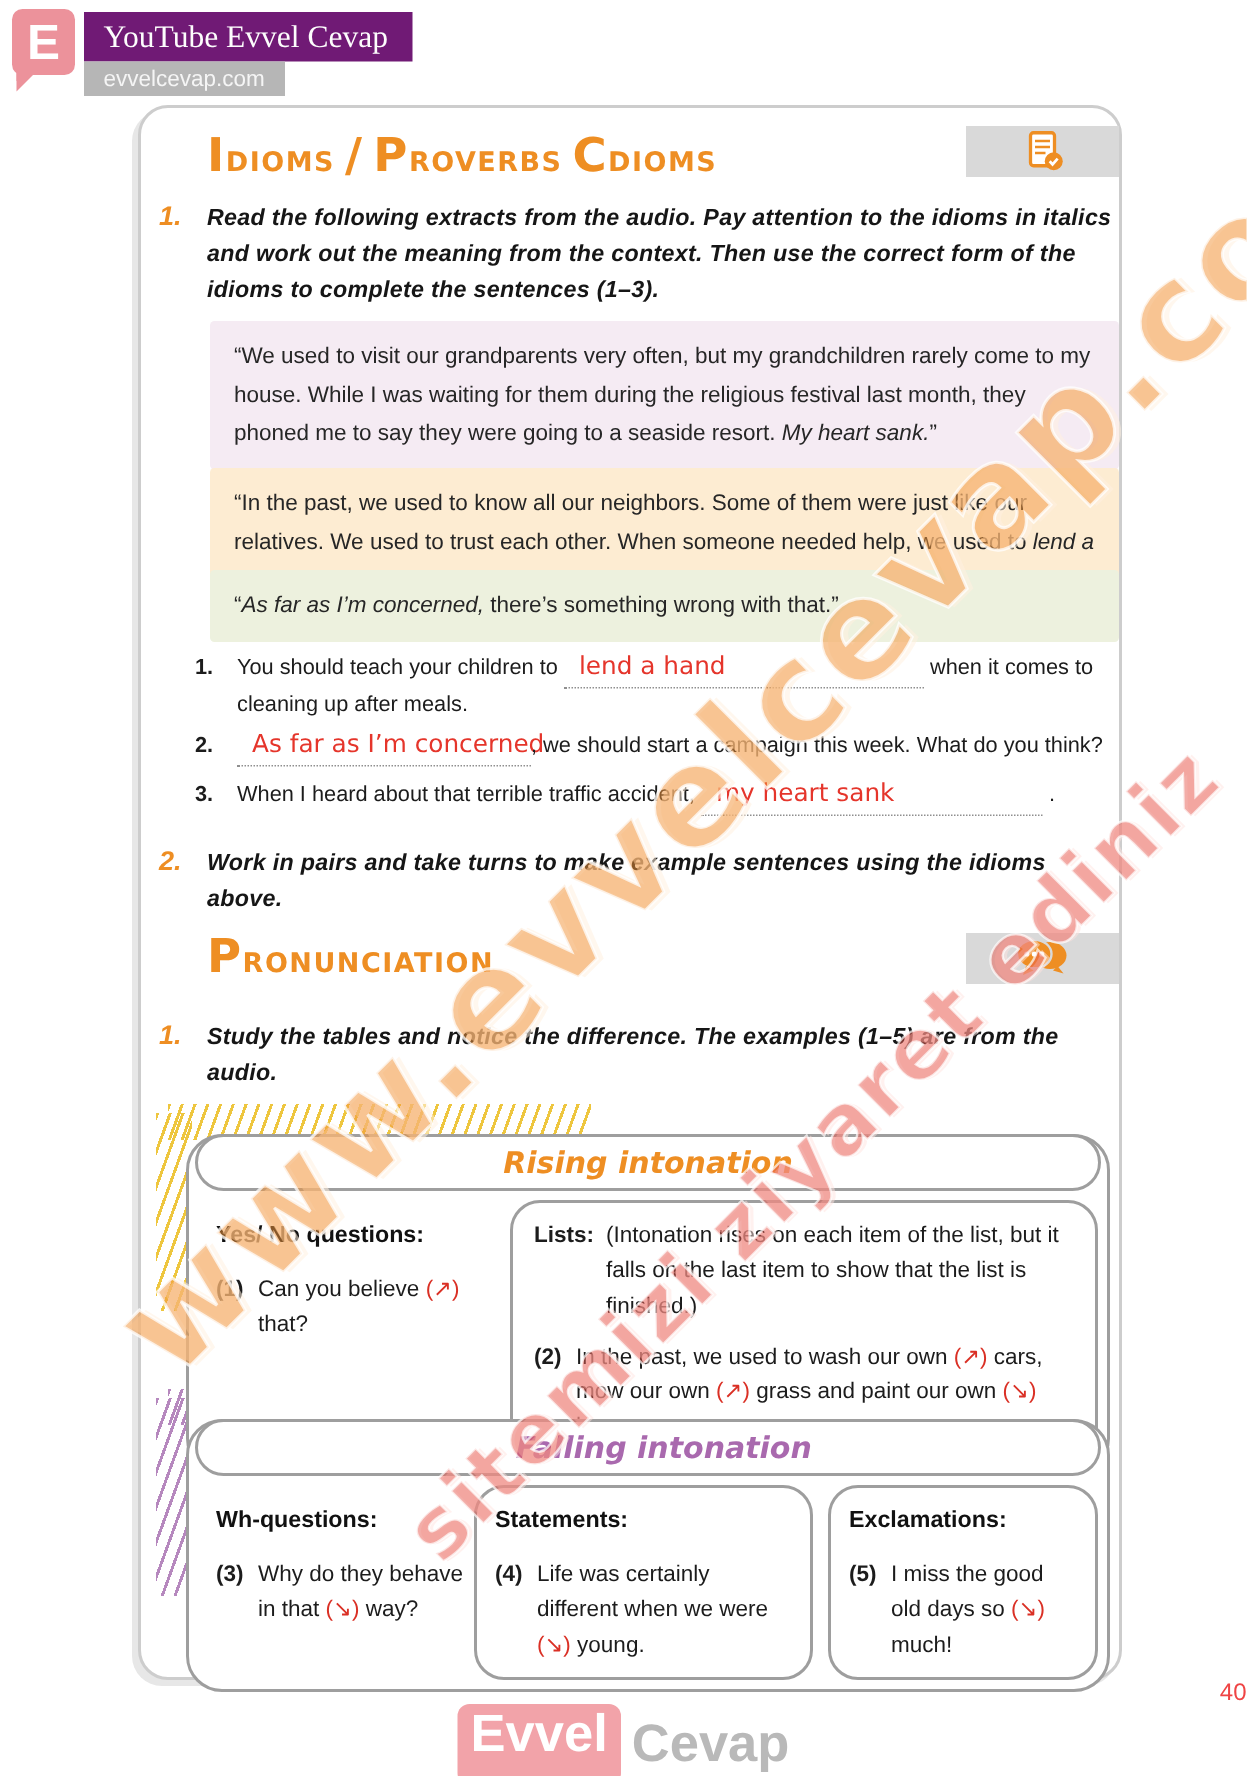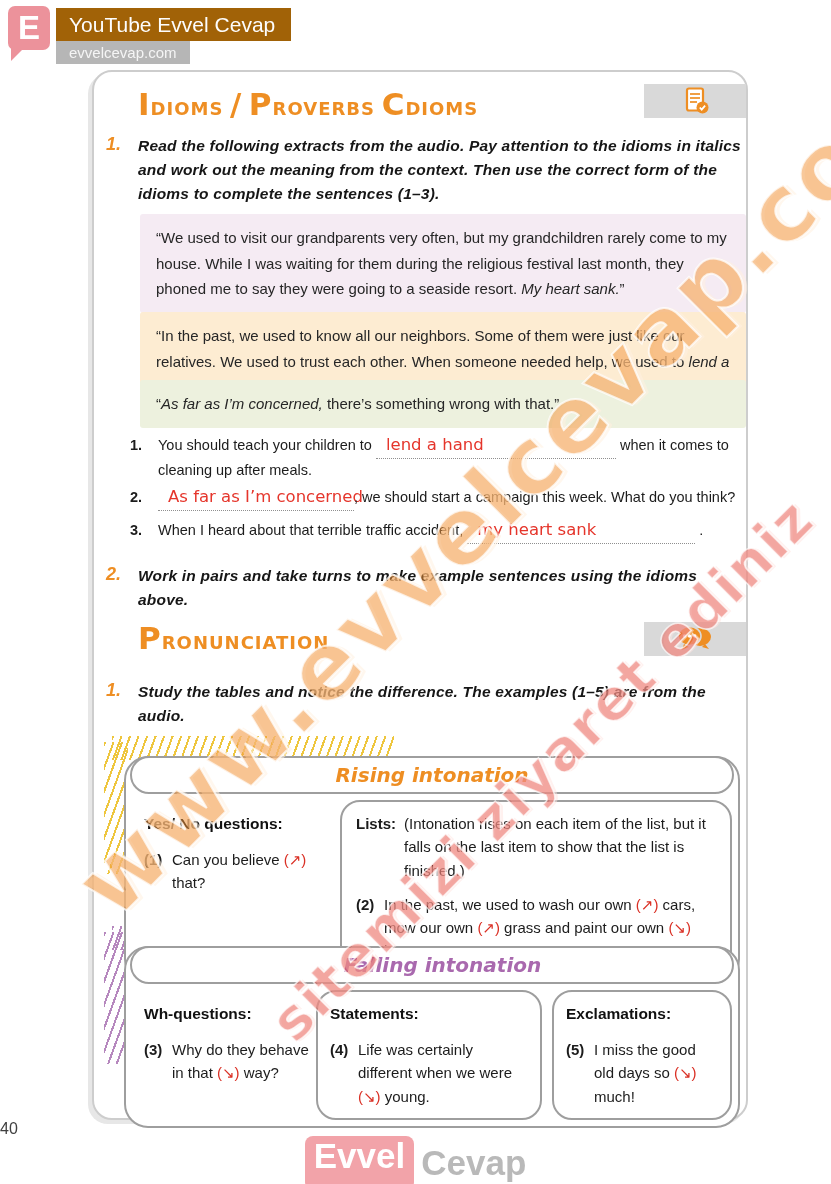--- a/index.html
+++ b/index.html
@@ -6,22 +6,22 @@
   body{
     width:831px;height:1184px;position:relative;overflow:hidden;background:#fff;
     font-family:"Liberation Sans",sans-serif;color:#1c1c1c;
   }
   
   .e-badge{position:absolute;left:8px;top:6px;width:42px;height:44px;background:#ec929b;
     border-radius:7px;color:#fff;font-size:33px;font-weight:bold;display:flex;
     align-items:center;justify-content:center;z-index:3;}
   .e-badge::after{content:"";position:absolute;left:3px;bottom:-11px;
     border:7px solid transparent;border-top-color:#ec929b;border-left-color:#ec929b;}
-  .bar1{position:absolute;left:56px;top:8px;height:33px;background:#a16207;color:#fdfdfd;
-    font-size:21px;display:flex;align-items:center;padding:0 16px 0 13px;z-index:2;}
+  .bar1{position:absolute;left:56px;top:8px;height:33px;background:#701a75;color:#fdfdfd;
+    font-size:21px;display:flex;align-items:center;padding:0 16px 0 13px;z-index:2;font-family:Liberation Serif, serif;}
   .bar2{position:absolute;left:56px;top:41px;height:23px;background:#b6b6b6;color:#f5f5f5;
     font-size:15px;display:flex;align-items:center;padding:0 13px;z-index:2;text-align:center;}
 
   
   .page{position:absolute;left:92px;top:70px;width:656px;height:1050px;background:#fff;
     border:2px solid #cdcdcd;border-radius:20px;box-sizing:border-box;
     box-shadow:-4px 4px 0 #e7e7e7;}
   .abs{position:absolute;}
 
   
@@ -81,21 +81,21 @@
     margin:-8px -6px -6px 0;background:#fff;}
   .lead{display:grid;grid-template-columns:48px 1fr;}
   .lead-label{font-weight:bold;}
   .f-c1{width:168px;padding:4px 4px 0 4px;}
   .f-c2{width:226px;border:2px solid #9e9e9e;border-radius:20px;padding:10px 12px;
     margin:-8px 0 -6px 0;background:#fff;box-sizing:border-box;}
   .f-c3{flex:1;border:2px solid #9e9e9e;border-radius:20px;padding:10px 12px;
     margin:-8px -6px -6px 10px;background:#fff;}
 
   
-  .page-num{position:absolute;left:0;right:0;top:1120px;text-align:left;font-size:16px;color:#404040;}
+  .page-num{position:absolute;left:0;right:0;top:1120px;text-align:right;font-size:16px;color:#ef4444;}
   .logo{position:absolute;left:0;right:0;top:1136px;display:flex;justify-content:center;
     align-items:center;gap:7px;font-weight:bold;font-size:35px;font-family:"Liberation Sans",sans-serif;}
   .logo-evvel{background:#f2a3a9;color:#fff;padding:0 9px 14px 9px;border-radius:8px;position:relative;}
   .logo-evvel::after{content:"";position:absolute;left:62%;bottom:-12px;
     border:8px solid transparent;border-top-color:#f2a3a9;border-left-color:#f2a3a9;}
   .logo-cevap{color:#b9b9b9;}
 
   
   .wm{position:absolute;white-space:nowrap;font-family:"DejaVu Sans",sans-serif;font-weight:bold;
     pointer-events:none;z-index:30;transform-origin:0 0;transform:rotate(-45deg);}

